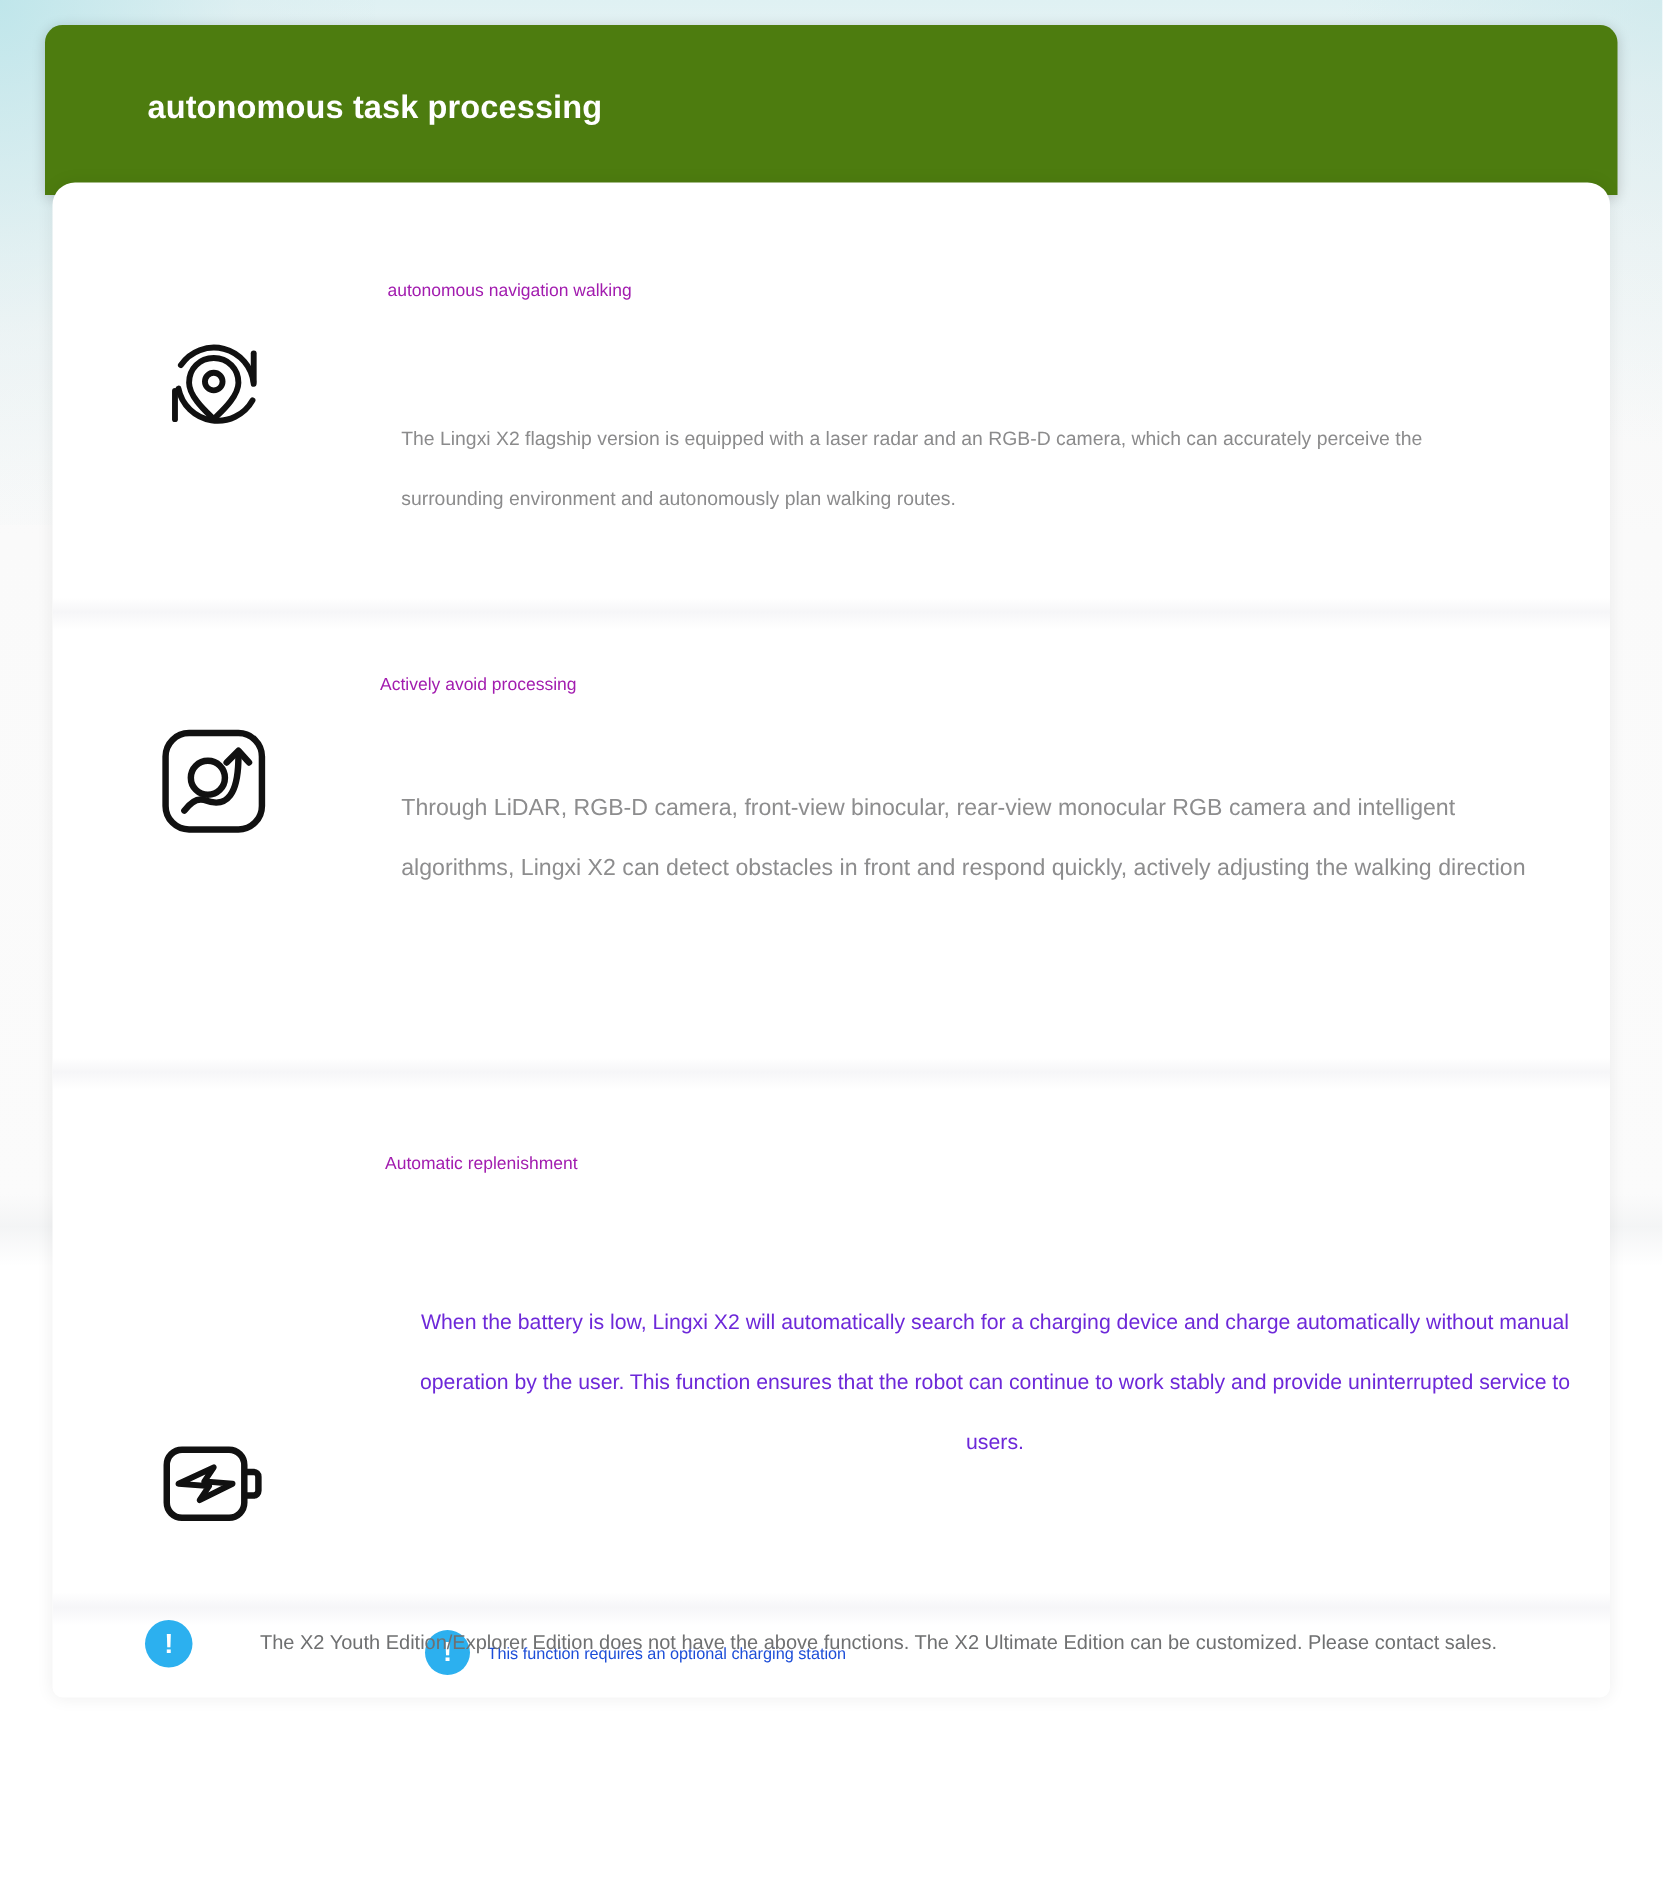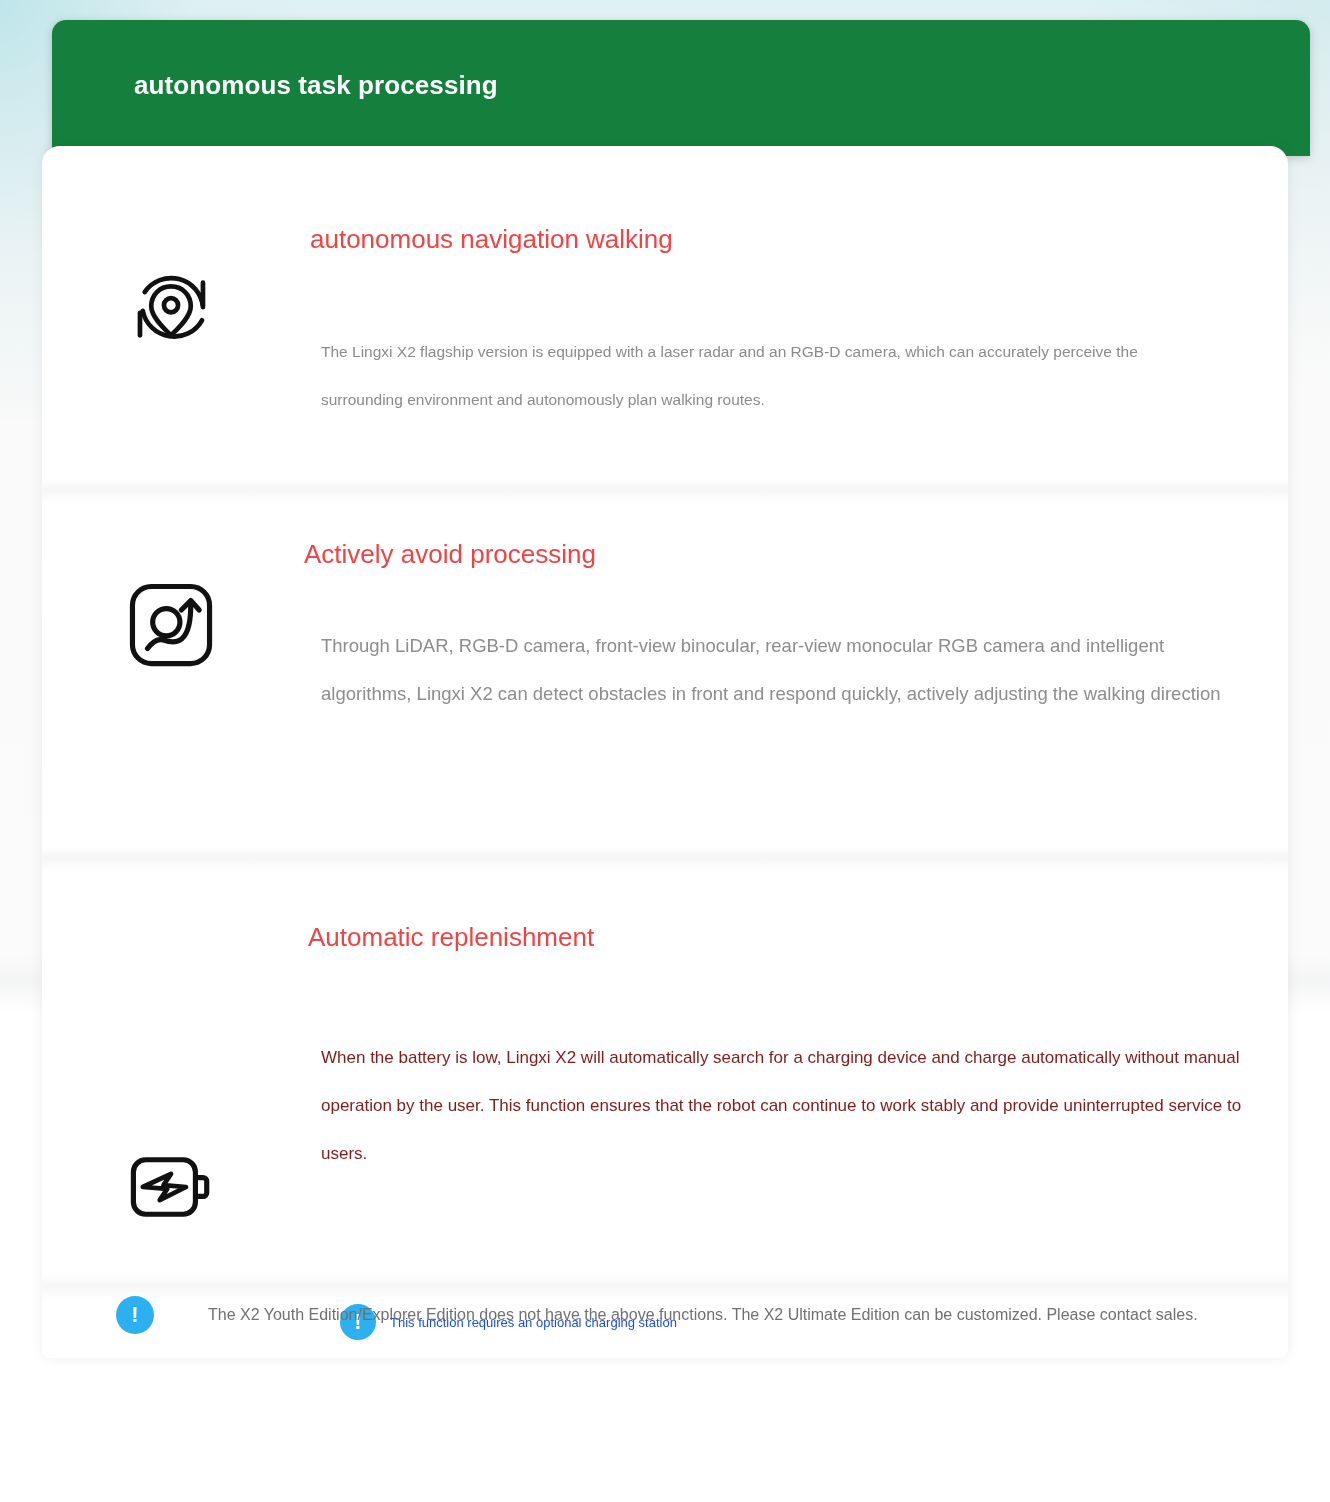--- a/index.html
+++ b/index.html
@@ -46,24 +46,24 @@
   .frame {
     position: absolute;
     left: 36px;
     top: 20px;
     width: 1258px;
     height: 1338px;
   }
 
   .header-bar {
     position: absolute;
-    left: 16px; top: 0;
+    left: 0; top: 0;
     width: 100%;
     height: 136px;
-    background: #15803d;
+    background: #4d7c0f;
     border-radius: 14px 14px 0 0;
     box-shadow: 0 2px 10px rgba(0,0,0,0.18);
     text-align: right;
   }
   .header-title {
     position: absolute;
     left: 82px;
     top: 50px;
     color: #ffffff;
     font-size: 26px;
@@ -96,22 +96,22 @@
     width: 94px;
     height: 94px;
   }
   .feature-icon svg {
     display: block;
     width: 100%;
     height: 100%;
   }
   .feature-title {
     position: absolute;
-    color: #ef4444;
-    font-size: 26px;
+    color: #a21caf;
+    font-size: 14px;
     font-weight: normal;
     white-space: nowrap;
   }
   .feature-body {
     position: absolute;
     color: #8b8b8c;
     font-size: 15.5px;
     line-height: 48px;
     font-weight: normal;
     margin-left: 17px;
@@ -138,21 +138,21 @@
   #feature-obstacle .feature-body .big-line {
     display: block;
     font-size: 26px;
     color: #8f8f90;
   }
 
   
   #feature-battery { top: 718px; height: 430px; }
   #feature-battery .feature-icon { top: 276px; }
   #feature-battery .feature-title { left: 266px; top: 58px; }
-  #feature-battery .feature-body { left: 262px; top: 170px; width: 950px; font-size: 17px; color: #7f1d1d; }
+  #feature-battery .feature-body { left: 262px; top: 170px; width: 950px; font-size: 17px; color: #6d28d9; text-align: center; }
 
   .notice-inline {
     position: absolute;
     left: 298px;
     top: 440px;
     display: flex;
     align-items: center;
     gap: 14px;
   }
   .notice-inline .notice-text {

